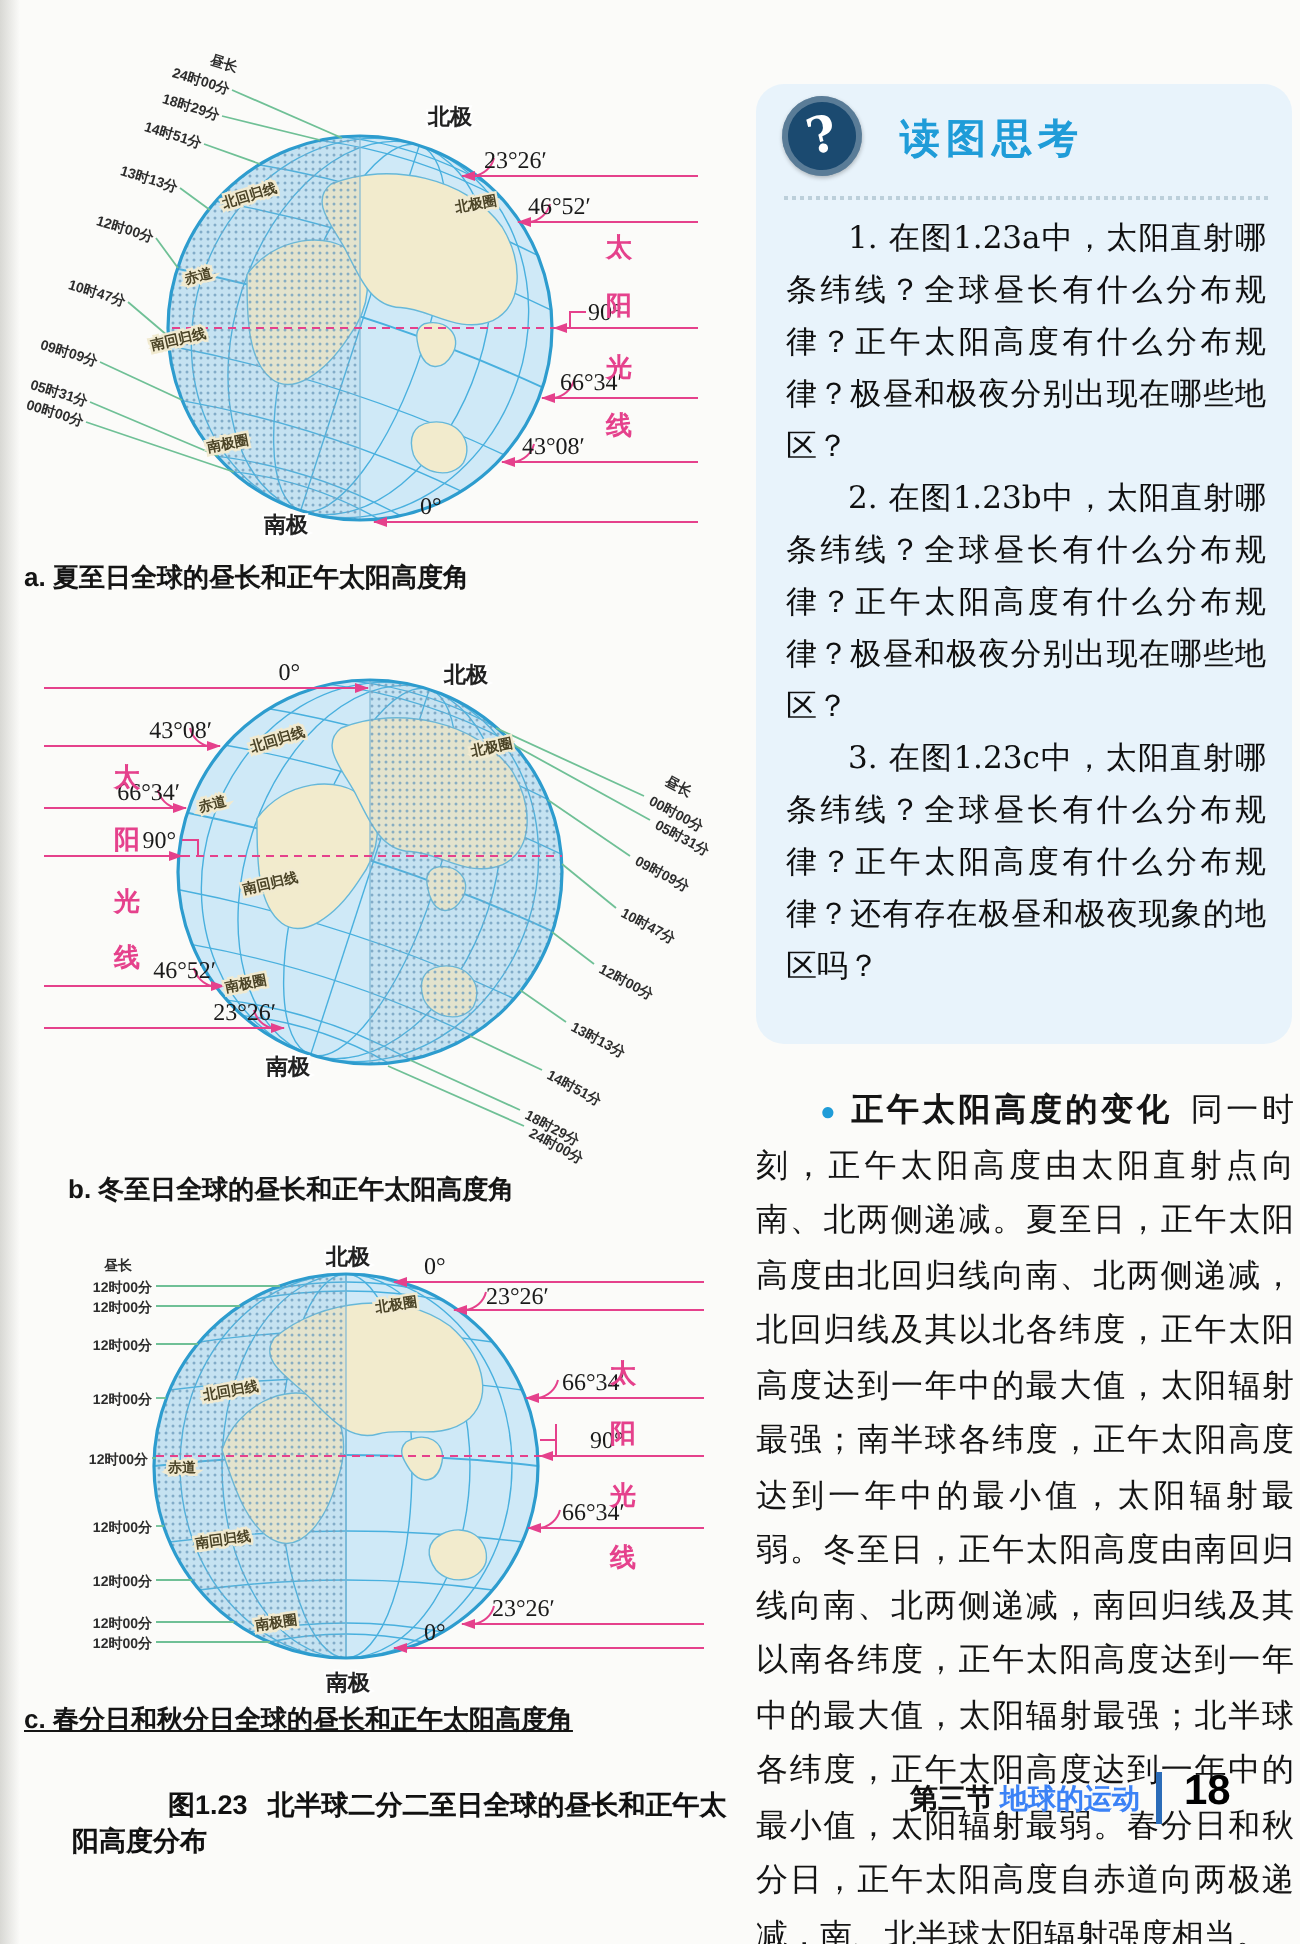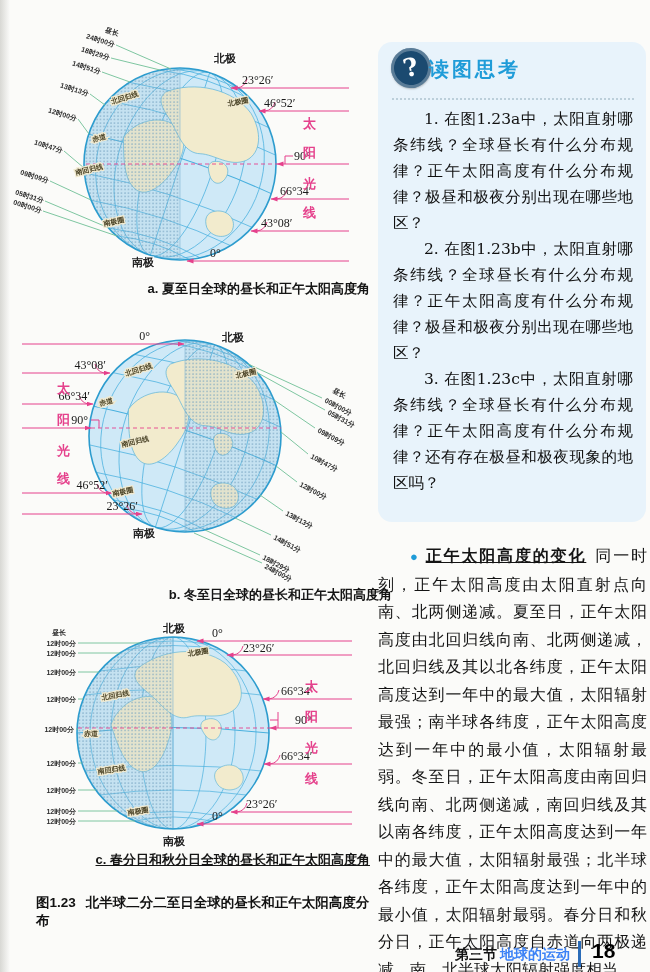--- a/index.html
+++ b/index.html
@@ -2,55 +2,55 @@
 <html><head>
 <meta charset="utf-8">
 <style>
   html,body{margin:0;padding:0;}
   body{width:650px;height:972px;position:relative;background:#fbfbf9;overflow:hidden;
        font-family:"Liberation Sans",sans-serif;}
   .edge{position:absolute;left:0;top:0;width:10px;height:972px;
         background:linear-gradient(90deg,#d8d8d4,rgba(255,255,255,0));}
   
   #fig-svg{position:absolute;left:0;top:0;}
-  .cap{position:absolute;width:370px;text-align:right;font-size:13px;font-weight:bold;color:#151515;}
+  .cap{position:absolute;width:370px;text-align:left;font-size:13px;font-weight:bold;color:#151515;margin-left:12px;}
   .figcap{position:absolute;left:36px;top:894px;width:340px;font-size:13.5px;font-weight:bold;color:#111;}
-  .figcap .no{margin-right:10px;}
+  .figcap .no{margin-right:10px;margin-left:48px;}
   svg text{font-family:"Liberation Sans",sans-serif;}
   .daylab{font-size:7px;font-weight:bold;fill:#2d2d2d;}
   .anglab{font-size:12px;fill:#1a1a1a;font-family:"Liberation Serif",serif;}
   .raychar{font-size:13px;font-weight:bold;fill:#e5418c;}
   .pole{font-size:11px;font-weight:bold;fill:#222;paint-order:stroke;stroke:#ffffff;stroke-width:2px;}
   .latlab{font-size:7px;font-weight:bold;fill:#4a4326;paint-order:stroke;stroke:#f1ead0;stroke-width:2.4px;}
   .gl{stroke:#6fc096;stroke-width:0.9;fill:none;}
   .pk{stroke:#e5418c;stroke-width:1;fill:none;}
   .pkd{stroke:#e5418c;stroke-width:0.9;fill:none;stroke-dasharray:4,3;}
   .arc{stroke:#e5418c;stroke-width:1;fill:none;}
   
   .tbox{position:absolute;left:378px;top:42px;width:268px;height:480px;background:#e8f3fb;
         border-radius:14px;box-sizing:border-box;}
   .tbox-head{position:relative;height:52px;}
   .qicon{position:absolute;left:13px;top:6px;width:40px;height:40px;border-radius:50%;
          background:#1b4a70;box-shadow:inset 0 0 0 3px rgba(255,255,255,.28), 0 1px 2px rgba(0,0,0,.25);
          color:#fff;font-size:25px;font-weight:bold;text-align:center;line-height:40px;
          transform:rotate(-14deg);font-family:"DejaVu Serif",serif;}
-  .tbox-title{position:absolute;left:51px;top:14px;font-size:20px;font-weight:bold;color:#1f9cd8;
+  .tbox-title{position:absolute;left:72px;top:14px;font-size:20px;font-weight:bold;color:#1f9cd8;
               letter-spacing:3px;}
   .tbox-rule{margin:4px 12px 0 14px;border-top:2px dotted #bccfda;height:0;}
   .tbox-qs{padding:6px 13px 0 15px;}
   .tbox-qs p{margin:0;text-indent:2em;font-size:15.5px;line-height:26px;color:#101010;
              text-align:justify;font-family:"DejaVu Serif",serif;}
   
   .article{position:absolute;left:378px;top:542px;width:269px;font-size:16px;line-height:27.5px;
            color:#141414;text-align:justify;font-family:"Liberation Serif",serif;}
   .article p{margin:0;text-indent:2em;}
   .bullet{color:#1f9cd8;font-size:13px;margin-right:6px;}
-  .lead{font-weight:bold;font-family:"Liberation Sans",sans-serif;margin-right:9px;text-decoration:underline;}
+  .lead{font-weight:bold;font-family:"Liberation Sans",sans-serif;margin-right:9px;}
   
-  .footer{position:absolute;left:0;top:938px;width:644px;height:34px;}
+  .footer{position:absolute;left:0;top:883px;width:644px;height:34px;}
   .footer .sec{position:absolute;left:455px;top:8px;font-size:14px;font-weight:bold;color:#111;}
   .footer .ttl{position:absolute;left:500px;top:8px;font-size:14px;font-weight:bold;color:#3b82f6;}
   .footer .bar{position:absolute;left:578px;top:3px;width:3px;height:26px;background:#2b6cb8;}
   .footer .pg{position:absolute;left:592px;top:1px;font-size:21px;font-weight:bold;color:#000;}
 </style>
 </head>
 <body>
 
 <div class="edge"></div>
 

